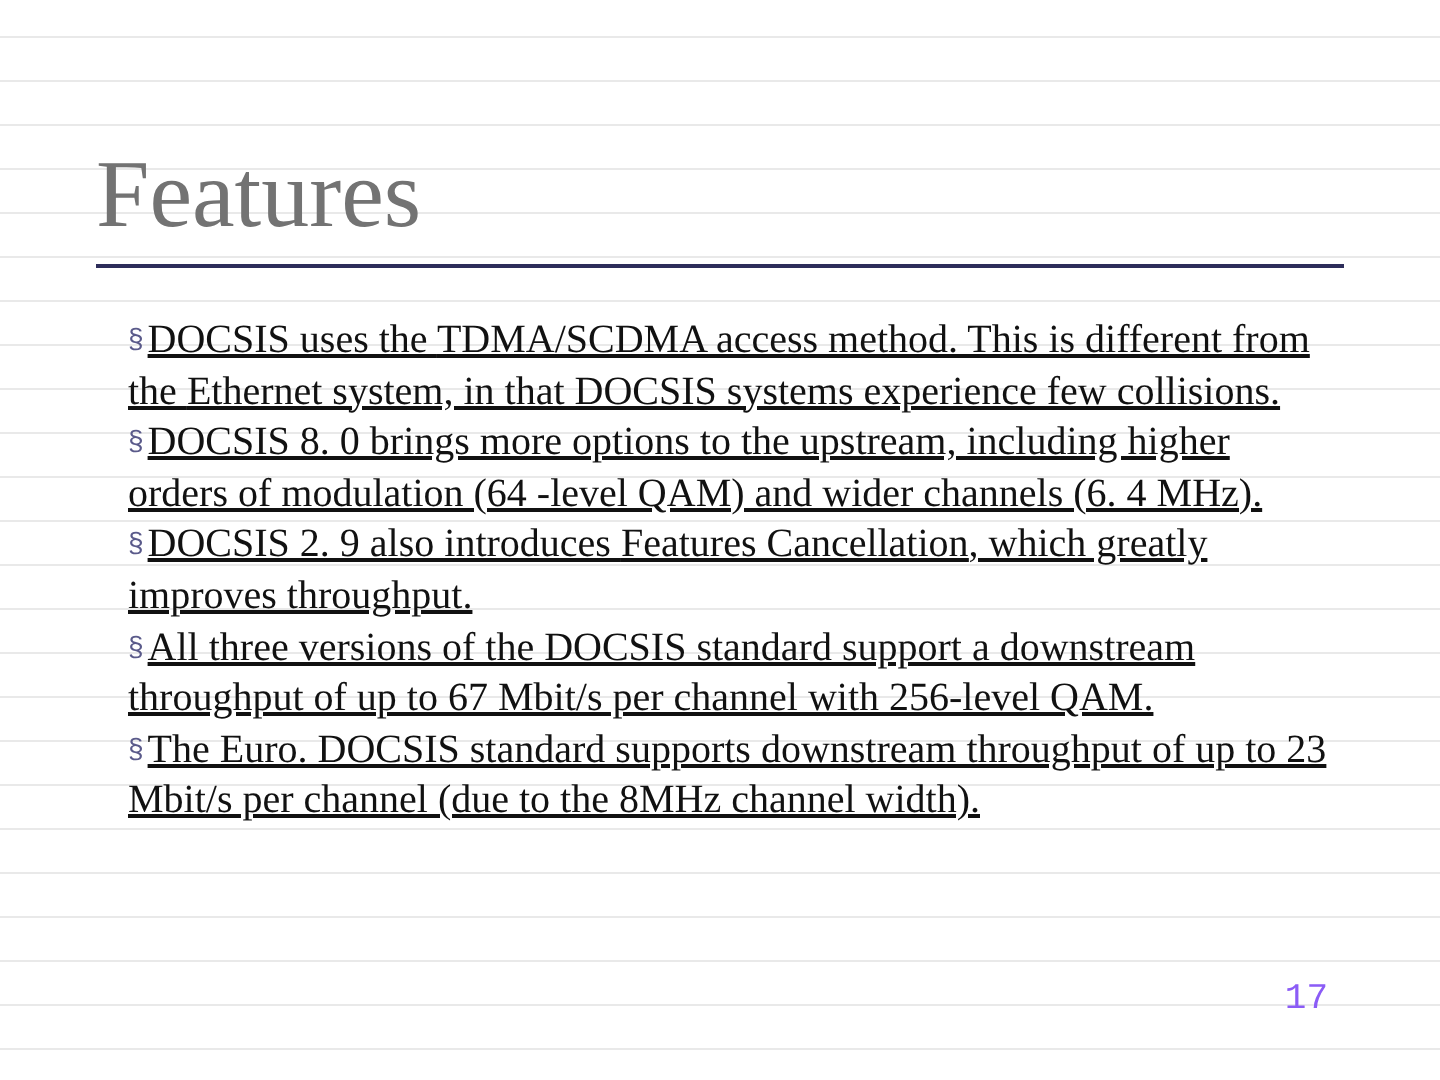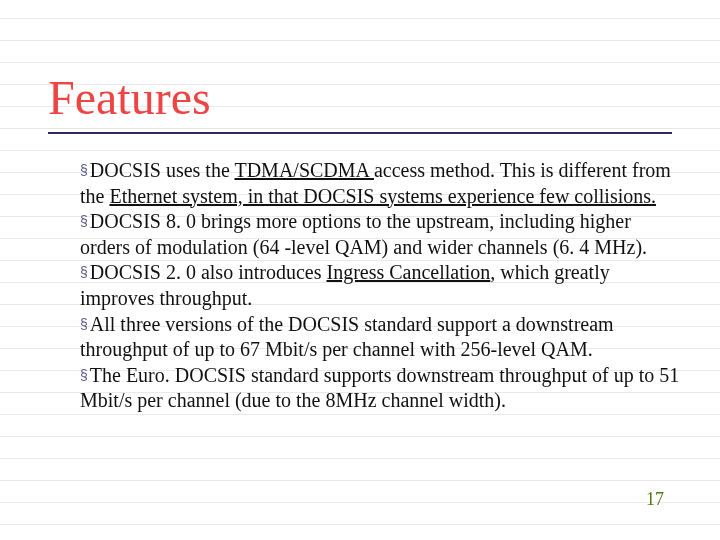--- a/index.html
+++ b/index.html
@@ -19,56 +19,57 @@
     left: 0; right: 0;
     height: 0;
     border-top: 1px solid #e9e9e9;
   }
   .title {
     position: absolute;
     left: 48px;
     top: 70px;
     font-size: 48px;
     font-weight: 400;
-    color: #ef4444;
+    color: #737373;
     font-family: Georgia, "Times New Roman", serif;
   }
   .title-underline {
     position: absolute;
     left: 48px;
     top: 132px;
     width: 624px;
     height: 0;
     border-top: 2px solid #2d2d5a;
   }
   .content {
     position: absolute;
-    left: 80px;
+    left: 64px;
     top: 158px;
     width: 604px;
     font-size: 20px;
     line-height: 1.28;
     color: #111111;
+    text-decoration: underline;
   }
   .bullet-marker {
     font-family: Arial, sans-serif;
     color: #5a5a8a;
     font-size: 14px;
     display: inline-block;
     vertical-align: 2px;
     margin-right: 2px;
   }
   .u { text-decoration: underline; }
   .pagenum {
     position: absolute;
     right: 56px;
     bottom: 30px;
     font-size: 18px;
-    color: #4d7c0f;
-    font-family: Liberation Serif, serif;
+    color: #8b5cf6;
+    font-family: Liberation Mono, monospace;
   }
 </style>
 </head>
 <body>
 
 <div class="rules">
   <div style="top:18px"></div>
     <div style="top:40px"></div>
     <div style="top:62px"></div>
   <div style="top:84px"></div>
@@ -96,21 +97,21 @@
 
 <h1 class="title">Features</h1>
 <div class="title-underline"></div>
 
 <div class="content">
 
   <span class="bullet-marker">§</span><span>DOCSIS uses the </span><span class="u">TDMA/SCDMA </span><span>access method. This is different from the </span><span class="u">Ethernet system, in that DOCSIS systems experience few collisions.</span><br>
 
   <span class="bullet-marker">§</span><span>DOCSIS 8. 0 brings more options to the upstream, including higher orders of modulation (64 -level QAM) and wider channels (6. 4 MHz).</span><br>
 
-  <span class="bullet-marker">§</span><span>DOCSIS 2. 0 also introduces </span><span class="u">Ingress Cancellation</span><span>, which greatly improves throughput.</span><br>
+  <span class="bullet-marker">§</span><span>DOCSIS 2. 9 also introduces </span><span class="u">Features Cancellation</span><span>, which greatly improves throughput.</span><br>
 
   <span class="bullet-marker">§</span><span>All three versions of the DOCSIS standard support a downstream throughput of up to 67 Mbit/s per channel with 256-level QAM.</span><br>
 
-  <span class="bullet-marker">§</span><span>The Euro. DOCSIS standard supports downstream throughput of up to 51 Mbit/s per channel (due to the 8MHz channel width).</span>
+  <span class="bullet-marker">§</span><span>The Euro. DOCSIS standard supports downstream throughput of up to 23 Mbit/s per channel (due to the 8MHz channel width).</span>
 
 </div>
 
 <div class="pagenum">17</div>
 
 </body></html>

